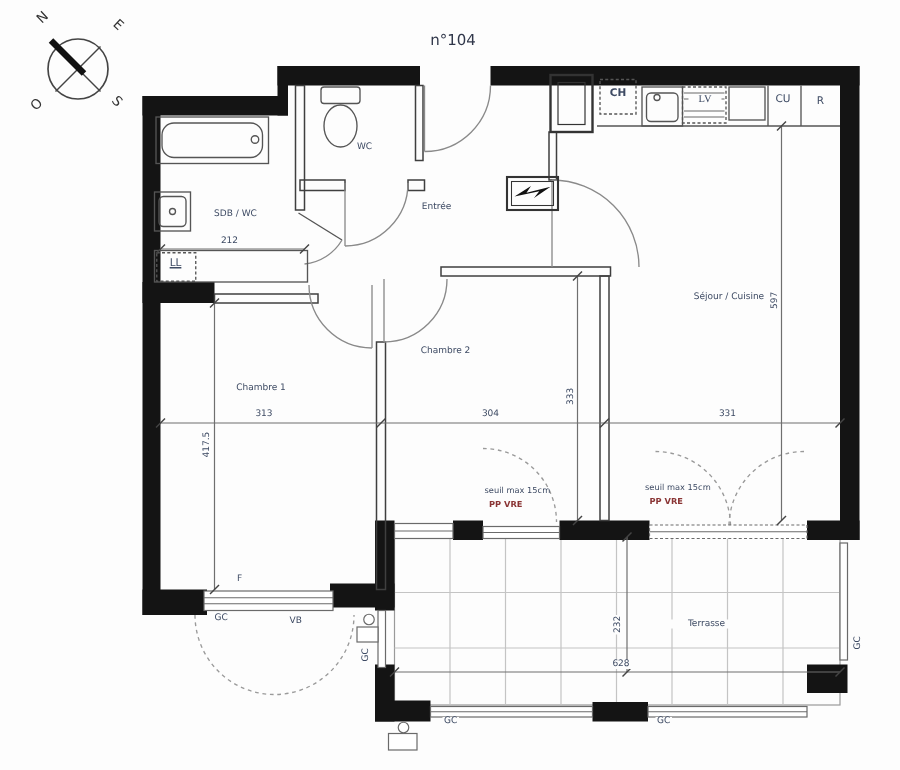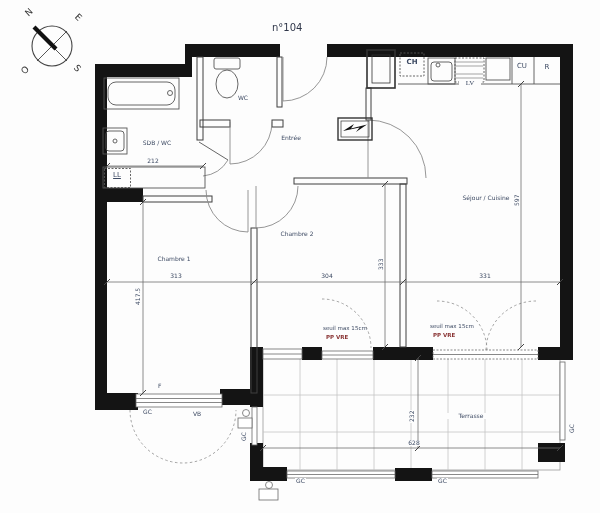--- a/index.html
+++ b/index.html
@@ -189,38 +189,38 @@
   </g>
 
   <g fill="none" stroke="#444">
     <circle cx="52" cy="46" r="20" stroke-width="1.1"></circle>
     <line x1="37" y1="31" x2="67" y2="61" stroke-width="0.9"></line>
     <line x1="37" y1="61" x2="67" y2="31" stroke-width="0.9"></line>
     <line x1="34" y1="27" x2="56" y2="49" stroke="#111" stroke-width="4.2"></line>
   </g>
 </svg>
 
-  <div class="lbl t10" style="left:272px;top:23px;width:60px;">n°104</div>
+  <div class="lbl t10" style="left:272px;top:23px;width:60px;text-align:center;">n°104</div>
 
   <div class="lbl t9" style="left:26px;top:8px;transform:rotate(-43deg);">N</div>
   <div class="lbl t9" style="left:75px;top:13px;transform:rotate(43deg);">E</div>
   <div class="lbl t9" style="left:22px;top:66px;transform:rotate(-46deg);">O</div>
   <div class="lbl t9" style="left:74px;top:64px;transform:rotate(46deg);">S</div>
 
   <div class="lbl t6 c" style="left:132px;top:140px;width:50px;">SDB / WC</div>
   <div class="lbl t6 c" style="left:233px;top:95px;width:20px;">WC</div>
   <div class="lbl t6 c" style="left:271px;top:135px;width:40px;">Entrée</div>
   <div class="lbl t6 c" style="left:455px;top:195px;width:62px;">Séjour / Cuisine</div>
   <div class="lbl t6 c" style="left:148px;top:256px;width:52px;">Chambre 1</div>
   <div class="lbl t6 c" style="left:271px;top:231px;width:52px;">Chambre 2</div>
   <div class="lbl t6 c bgw" style="left:445px;top:413px;width:50px;">Terrasse</div>
 
   <div class="lbl t7 c" style="left:104px;top:172px;width:26px;text-decoration:underline;">LL</div>
   <div class="lbl t7 c" style="left:400px;top:59px;width:24px;font-weight:bold;">CH</div>
-  <div class="lbl t7 c bgw" style="left:459px;top:80px;width:20px;font-family:Liberation Serif, serif;">LV</div>
+  <div class="lbl t7 c bgw" style="left:459px;top:63px;width:20px;font-family:Liberation Serif, serif;">LV</div>
   <div class="lbl t7 c" style="left:510px;top:63px;width:24px;">CU</div>
   <div class="lbl t7 c" style="left:534px;top:64px;width:26px;">R</div>
 
   <div class="lbl t6" style="left:158px;top:383px;">F</div>
   <div class="lbl t6" style="left:193px;top:411px;">VB</div>
   <div class="lbl t6" style="left:143px;top:409px;">GC</div>
   <div class="lbl t6 rot" style="left:241px;top:441px;">GC</div>
   <div class="lbl t6 bgw" style="left:295px;top:478px;">GC</div>
   <div class="lbl t6 bgw" style="left:437px;top:478px;">GC</div>
   <div class="lbl t6 rot" style="left:569px;top:433px;">GC</div>

